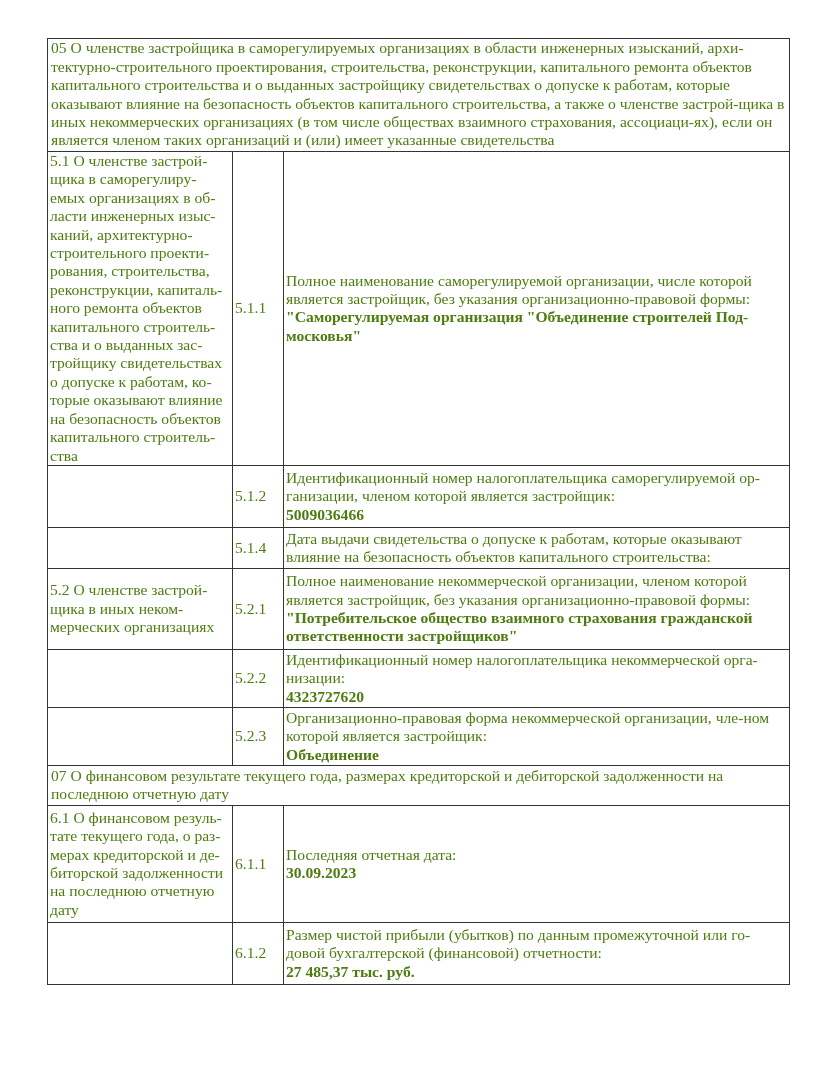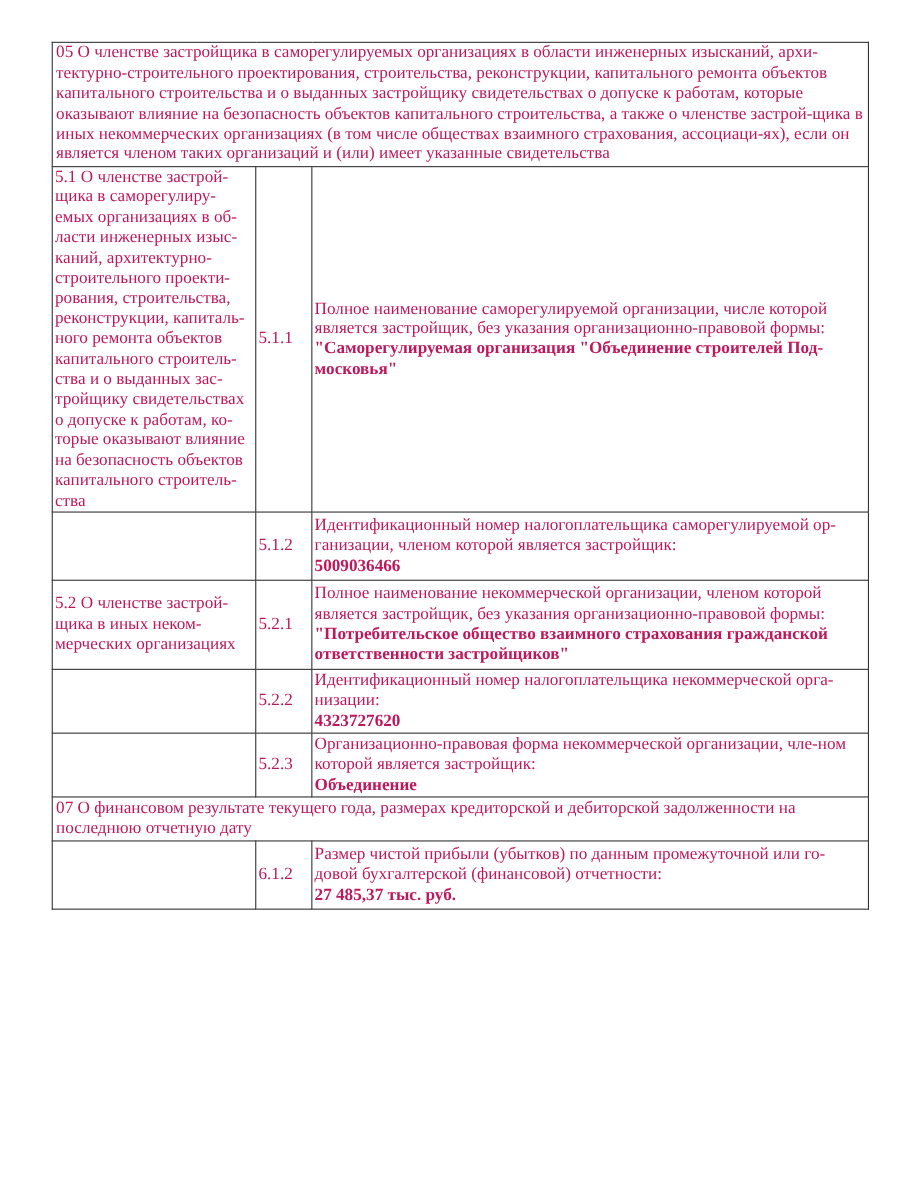--- a/index.html
+++ b/index.html
@@ -1,19 +1,19 @@
 <!DOCTYPE html>
 <html><head>
 <meta charset="utf-8">
 <style>
   html, body { margin: 0; padding: 0; background: #ffffff; }
   body { width: 835px; height: 1080px; position: relative; overflow: hidden; }
   .doc {
     position: absolute; left: 47px; top: 38px; width: 742px;
-    font-family: "Liberation Serif", serif; font-size: 15.6px; line-height: 18.4px; color: #be185d;
+    font-family: "Liberation Serif", serif; font-size: 15.6px; line-height: 18.4px; color: #4d7c0f;
   }
   table { border-collapse: collapse; width: 742px; table-layout: fixed; }
   td { border: 1.3px solid #333; vertical-align: middle; padding: 0 2px 0 2px; }
   td.sec { padding: 0 3px 1px 3px; }
   .val { font-weight: bold; display: block; }
   .lbl { display: block; }
   col.a { width: 185px; }
   col.b { width: 51px; }
   col.c { width: 506px; }
 </style>
@@ -45,20 +45,27 @@
     <tr style="height:62px">
       <td></td>
       <td>5.1.2</td>
       <td>
         <span class="lbl">Идентификационный номер налогоплательщика саморегулируемой ор-ганизации, членом которой является застройщик:</span>
         <span class="val">5009036466</span>
       </td>
     </tr>
 
 
+    <tr style="height:41px">
+      <td></td>
+      <td>5.1.4</td>
+      <td>
+        <span class="lbl">Дата выдачи свидетельства о допуске к работам, которые оказывают влияние на безопасность объектов капитального строительства:</span>
+      </td>
+    </tr>
 
     <tr style="height:81px">
       <td>5.2 О членстве застрой-щика в иных неком-мерческих организациях</td>
       <td>5.2.1</td>
       <td>
         <span class="lbl">Полное наименование некоммерческой организации, членом которой является застройщик, без указания организационно-правовой формы:</span>
         <span class="val">"Потребительское общество взаимного страхования гражданской ответственности застройщиков"</span>
       </td>
     </tr>
 
@@ -77,20 +84,28 @@
       <td>
         <span class="lbl">Организационно-правовая форма некоммерческой организации, чле-ном которой является застройщик:</span>
         <span class="val">Объединение</span>
       </td>
     </tr>
 
     <tr style="height:40px">
       <td class="sec" colspan="3">07 О финансовом результате текущего года, размерах кредиторской и дебиторской задолженности на последнюю отчетную дату</td>
     </tr>
 
+    <tr style="height:117px">
+      <td>6.1 О финансовом резуль-тате текущего года, о раз-мерах кредиторской и де-биторской задолженности на последнюю отчетную дату</td>
+      <td>6.1.1</td>
+      <td>
+        <span class="lbl">Последняя отчетная дата:</span>
+        <span class="val">30.09.2023</span>
+      </td>
+    </tr>
 
     <tr style="height:62px">
       <td></td>
       <td>6.1.2</td>
       <td>
         <span class="lbl">Размер чистой прибыли (убытков) по данным промежуточной или го-довой бухгалтерской (финансовой) отчетности:</span>
         <span class="val">27 485,37 тыс. руб.</span>
       </td>
     </tr>
   </tbody>

